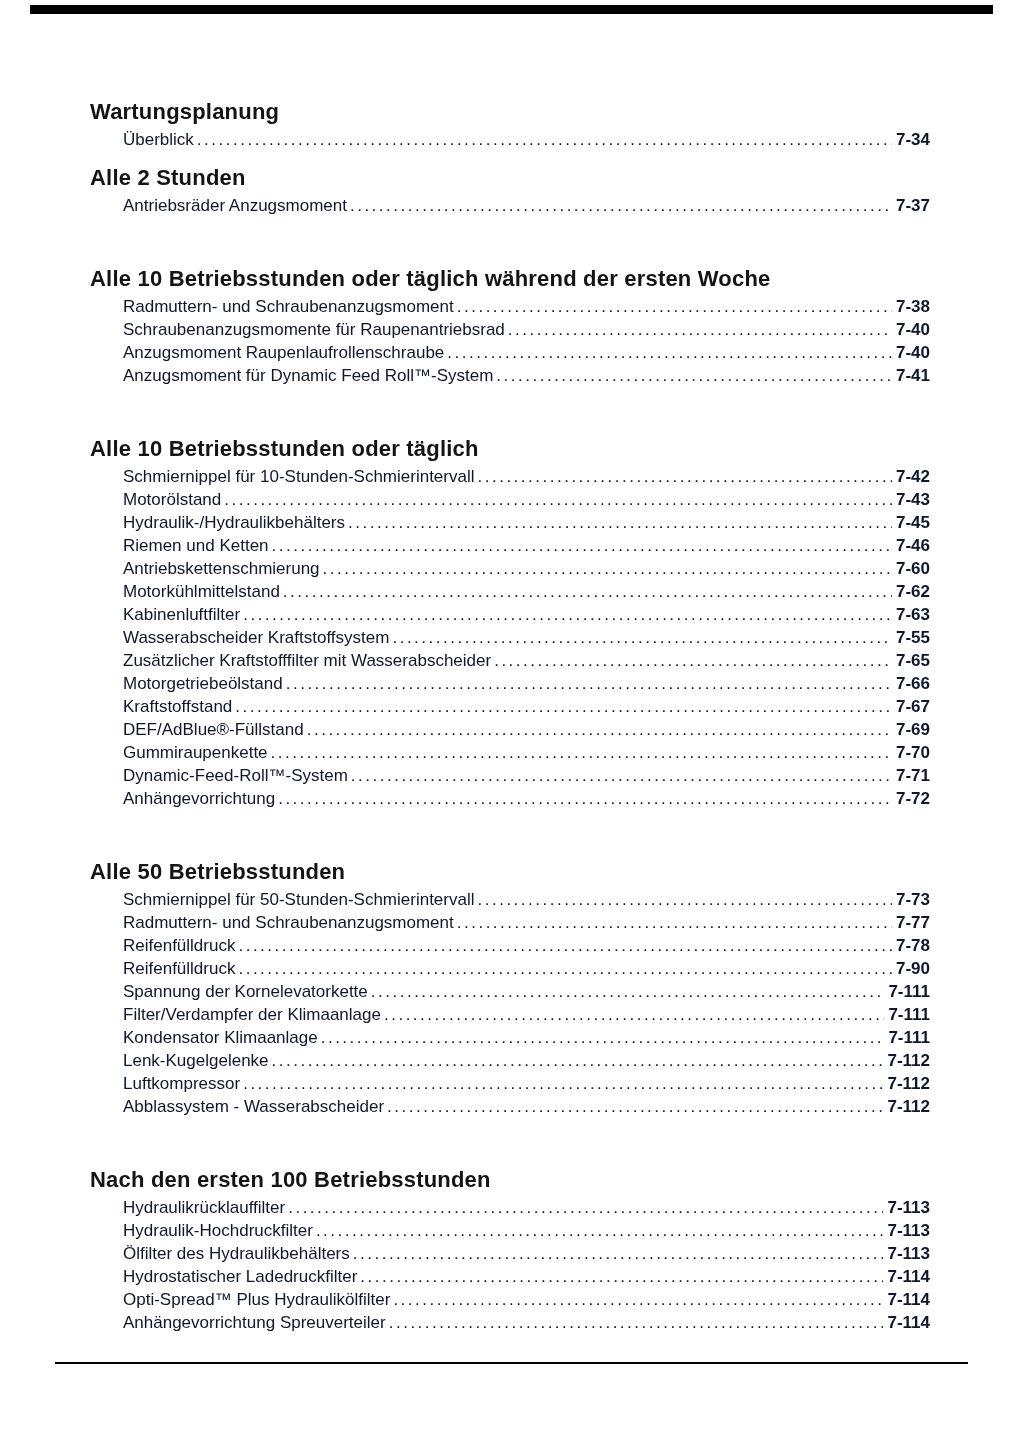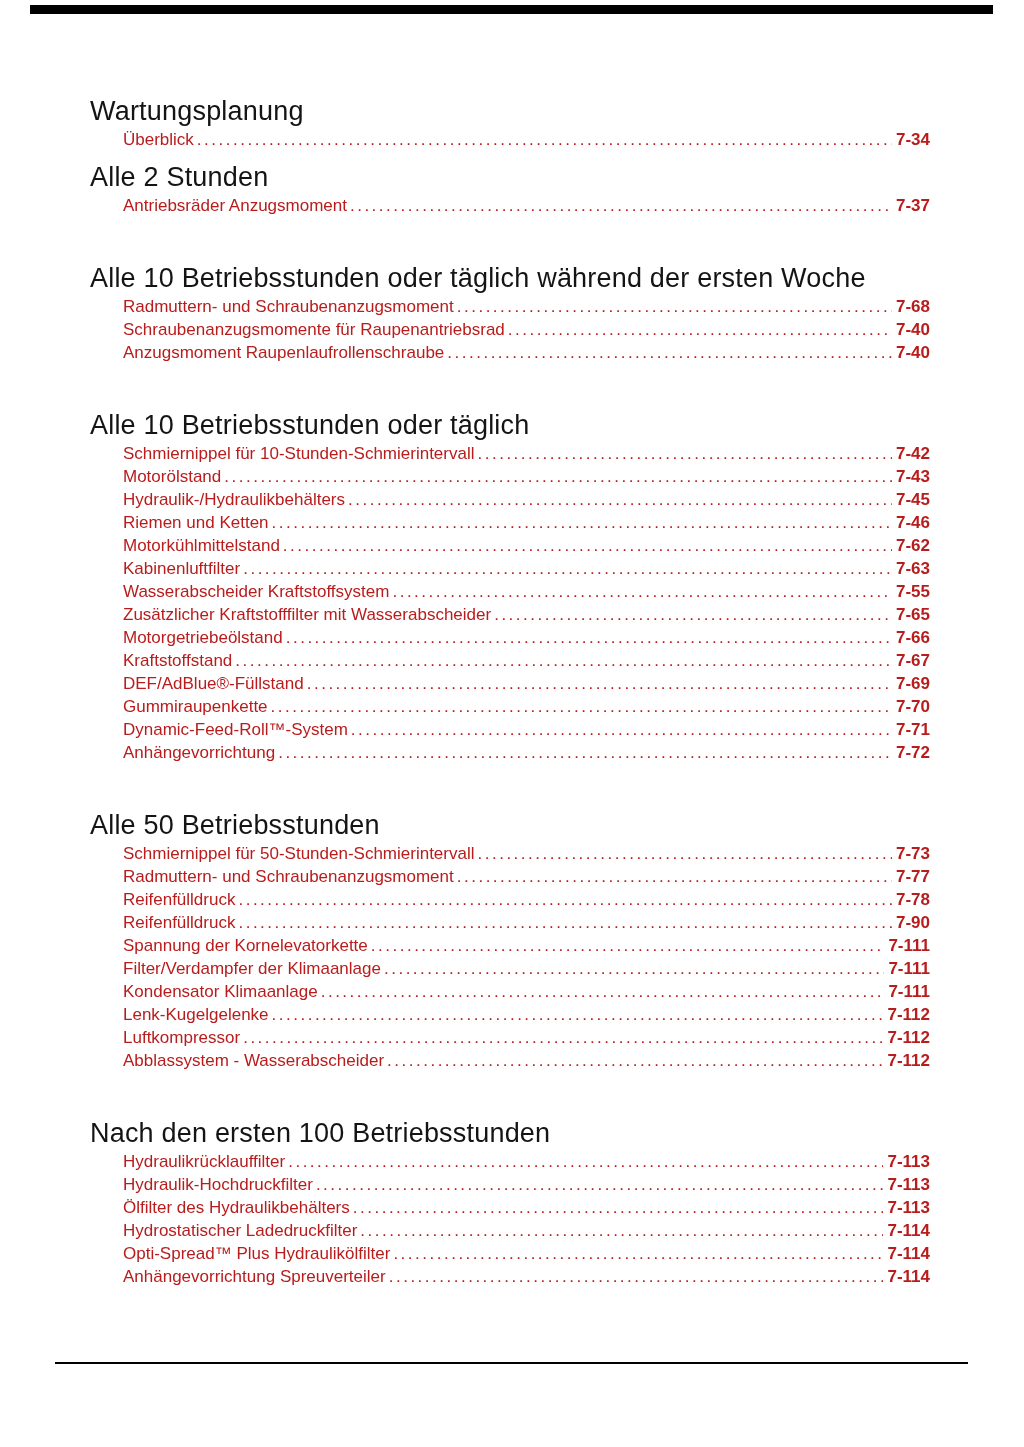--- a/index.html
+++ b/index.html
@@ -35,34 +35,34 @@
     position: absolute;
     top: 98px;
     left: 90px;
     width: 840px;
   }
   .toc-section { margin: 0; }
   .toc-section + .toc-section { margin-top: 48px; }
   
   .toc-section:nth-child(2) { margin-top: 13px; }
   .section-title {
-    font-size: 27px;
-    font-weight: 400;
+    font-size: 22px;
+    font-weight: 700;
     line-height: 27px;
     margin: 0 0 3px 0;
     color: #141414;
     letter-spacing: 0.2px;
   }
   .toc-entry {
     display: flex;
     align-items: baseline;
     padding-left: 33px;
     font-size: 17px;
     line-height: 23px;
-    color: #b91c1c;
+    color: #0f172a;
   }
   .entry-label {
     white-space: nowrap;
     flex: 0 0 auto;
   }
   .dots {
     flex: 1 1 auto;
     overflow: hidden;
     white-space: nowrap;
     margin: 0 4px 0 3px;
@@ -100,32 +100,37 @@
         <span class="entry-label">Antriebsräder Anzugsmoment</span>
         <span class="dots"></span>
         <span class="page-num">7-37</span>
       </div>
     </section>
     <section class="toc-section">
       <h2 class="section-title">Alle 10 Betriebsstunden oder täglich während der ersten Woche</h2>
       <div class="toc-entry">
         <span class="entry-label">Radmuttern- und Schraubenanzugsmoment</span>
         <span class="dots"></span>
-        <span class="page-num">7-68</span>
+        <span class="page-num">7-38</span>
       </div>
       <div class="toc-entry">
         <span class="entry-label">Schraubenanzugsmomente für Raupenantriebsrad</span>
         <span class="dots"></span>
         <span class="page-num">7-40</span>
       </div>
       <div class="toc-entry">
         <span class="entry-label">Anzugsmoment Raupenlaufrollenschraube</span>
         <span class="dots"></span>
         <span class="page-num">7-40</span>
       </div>
+      <div class="toc-entry">
+        <span class="entry-label">Anzugsmoment für Dynamic Feed Roll™-System</span>
+        <span class="dots"></span>
+        <span class="page-num">7-41</span>
+      </div>
     </section>
     <section class="toc-section">
       <h2 class="section-title">Alle 10 Betriebsstunden oder täglich</h2>
       <div class="toc-entry">
         <span class="entry-label">Schmiernippel für 10-Stunden-Schmierintervall</span>
         <span class="dots"></span>
         <span class="page-num">7-42</span>
       </div>
       <div class="toc-entry">
         <span class="entry-label">Motorölstand</span>
@@ -136,20 +141,25 @@
         <span class="entry-label">Hydraulik-/Hydraulikbehälters</span>
         <span class="dots"></span>
         <span class="page-num">7-45</span>
       </div>
       <div class="toc-entry">
         <span class="entry-label">Riemen und Ketten</span>
         <span class="dots"></span>
         <span class="page-num">7-46</span>
       </div>
       <div class="toc-entry">
+        <span class="entry-label">Antriebskettenschmierung</span>
+        <span class="dots"></span>
+        <span class="page-num">7-60</span>
+      </div>
+      <div class="toc-entry">
         <span class="entry-label">Motorkühlmittelstand</span>
         <span class="dots"></span>
         <span class="page-num">7-62</span>
       </div>
       <div class="toc-entry">
         <span class="entry-label">Kabinenluftfilter</span>
         <span class="dots"></span>
         <span class="page-num">7-63</span>
       </div>
       <div class="toc-entry">

